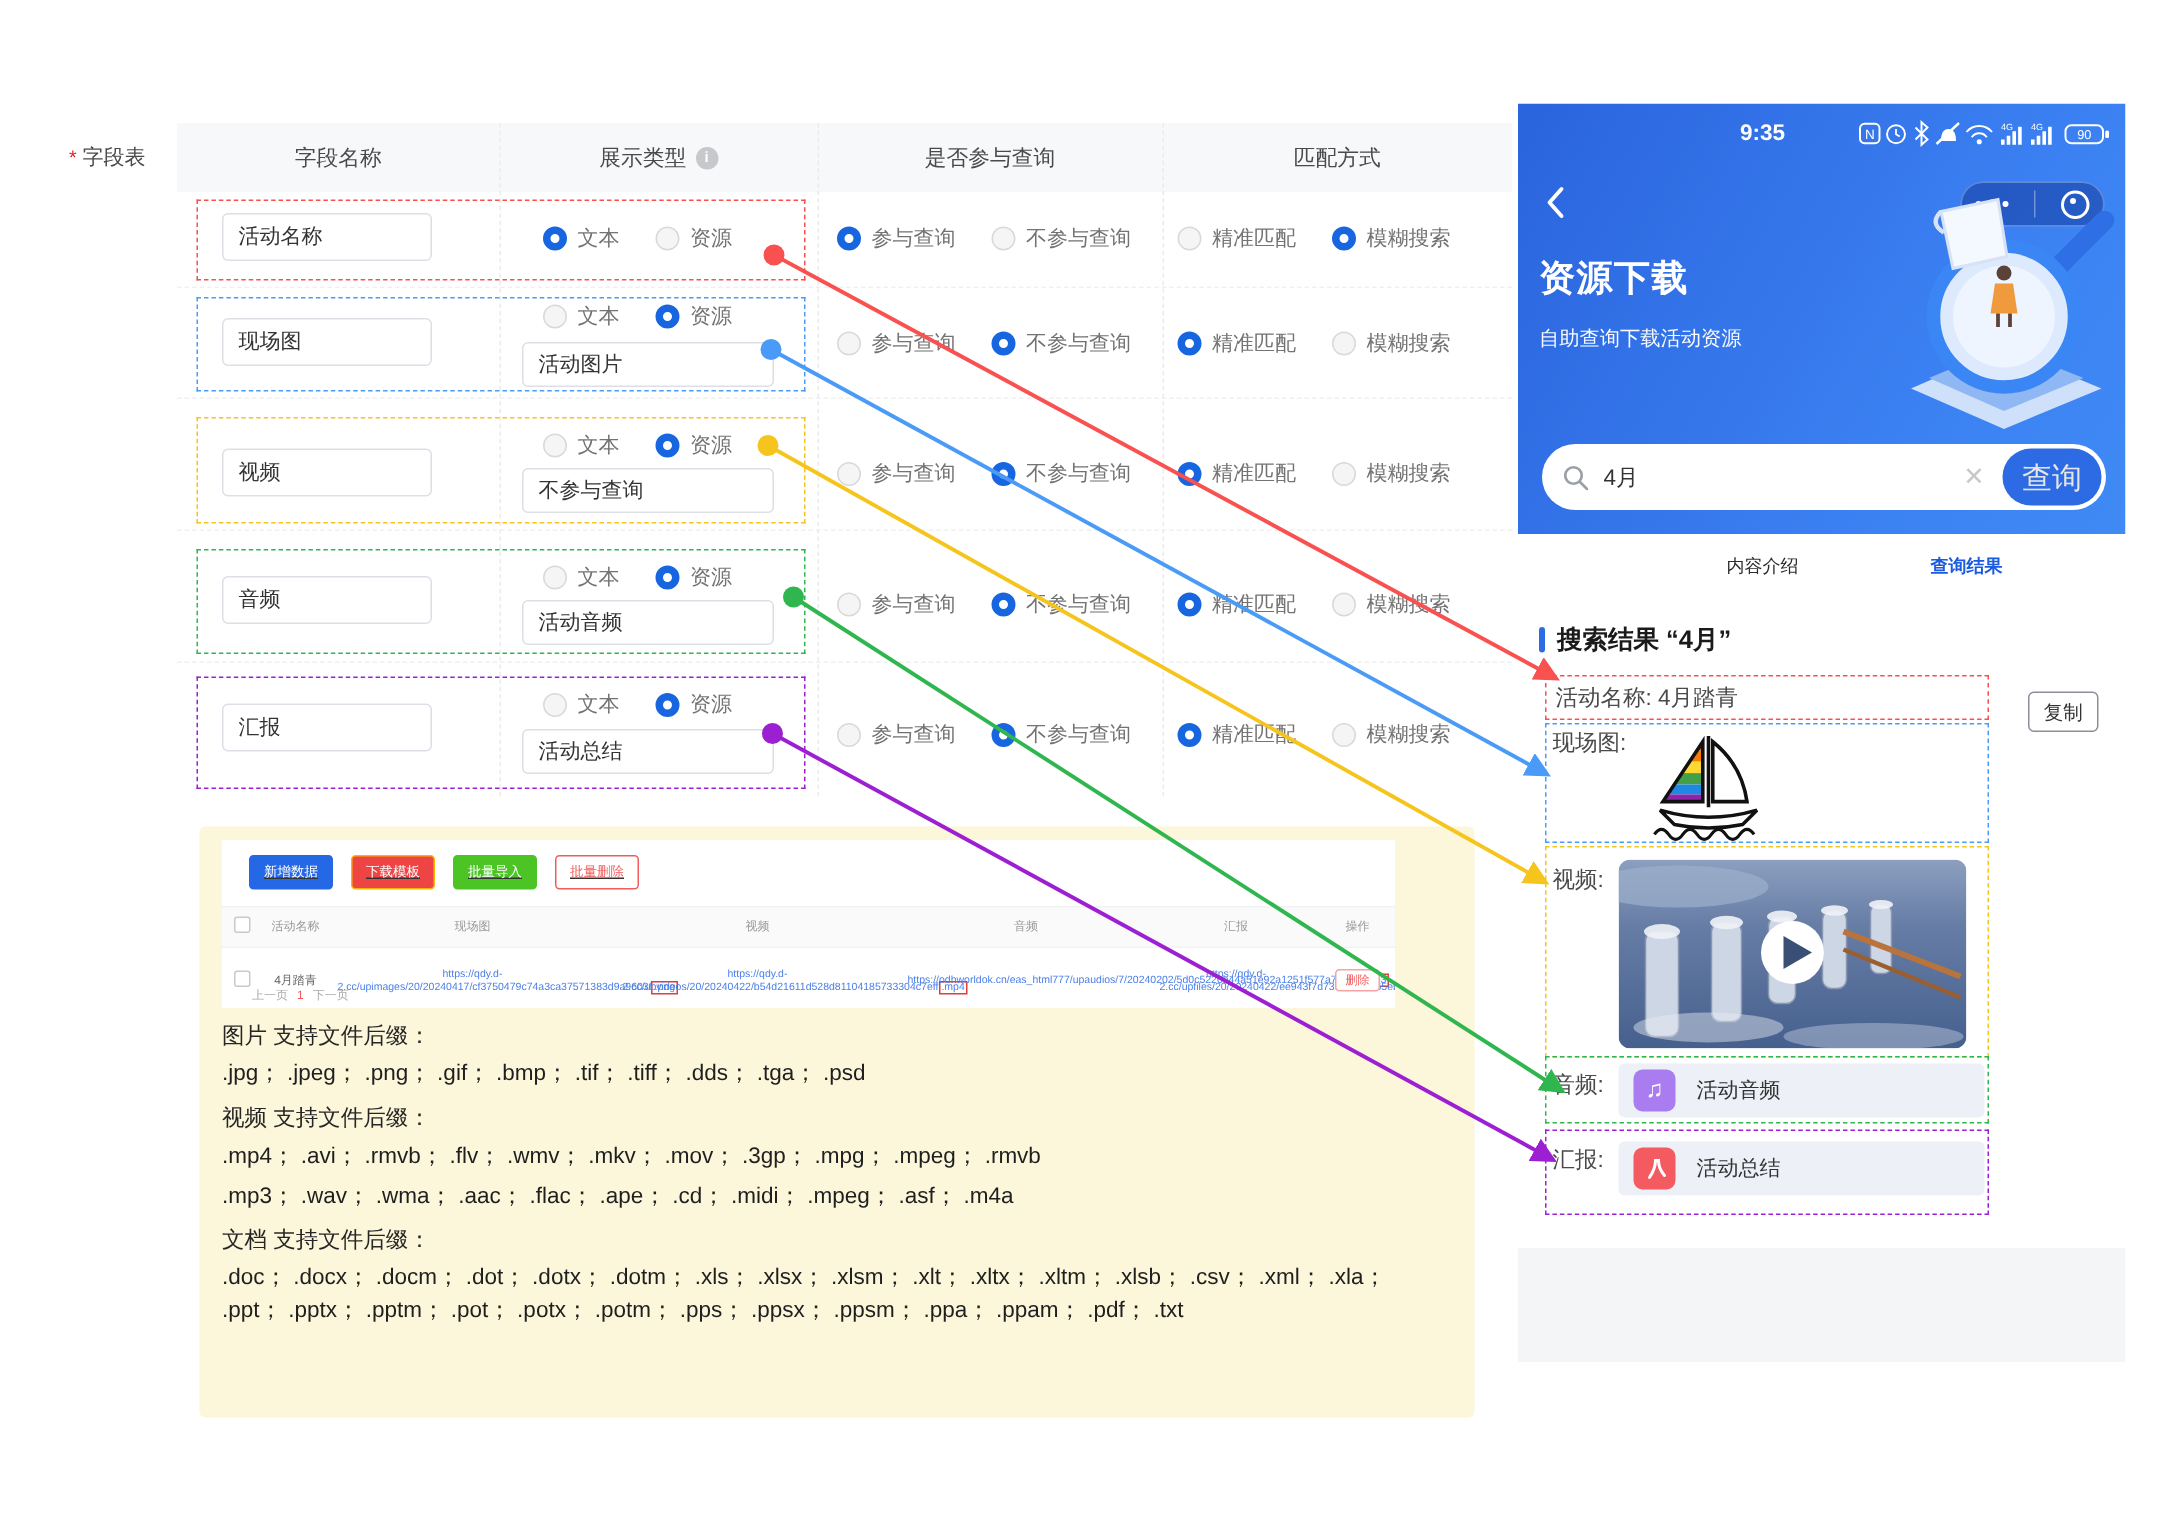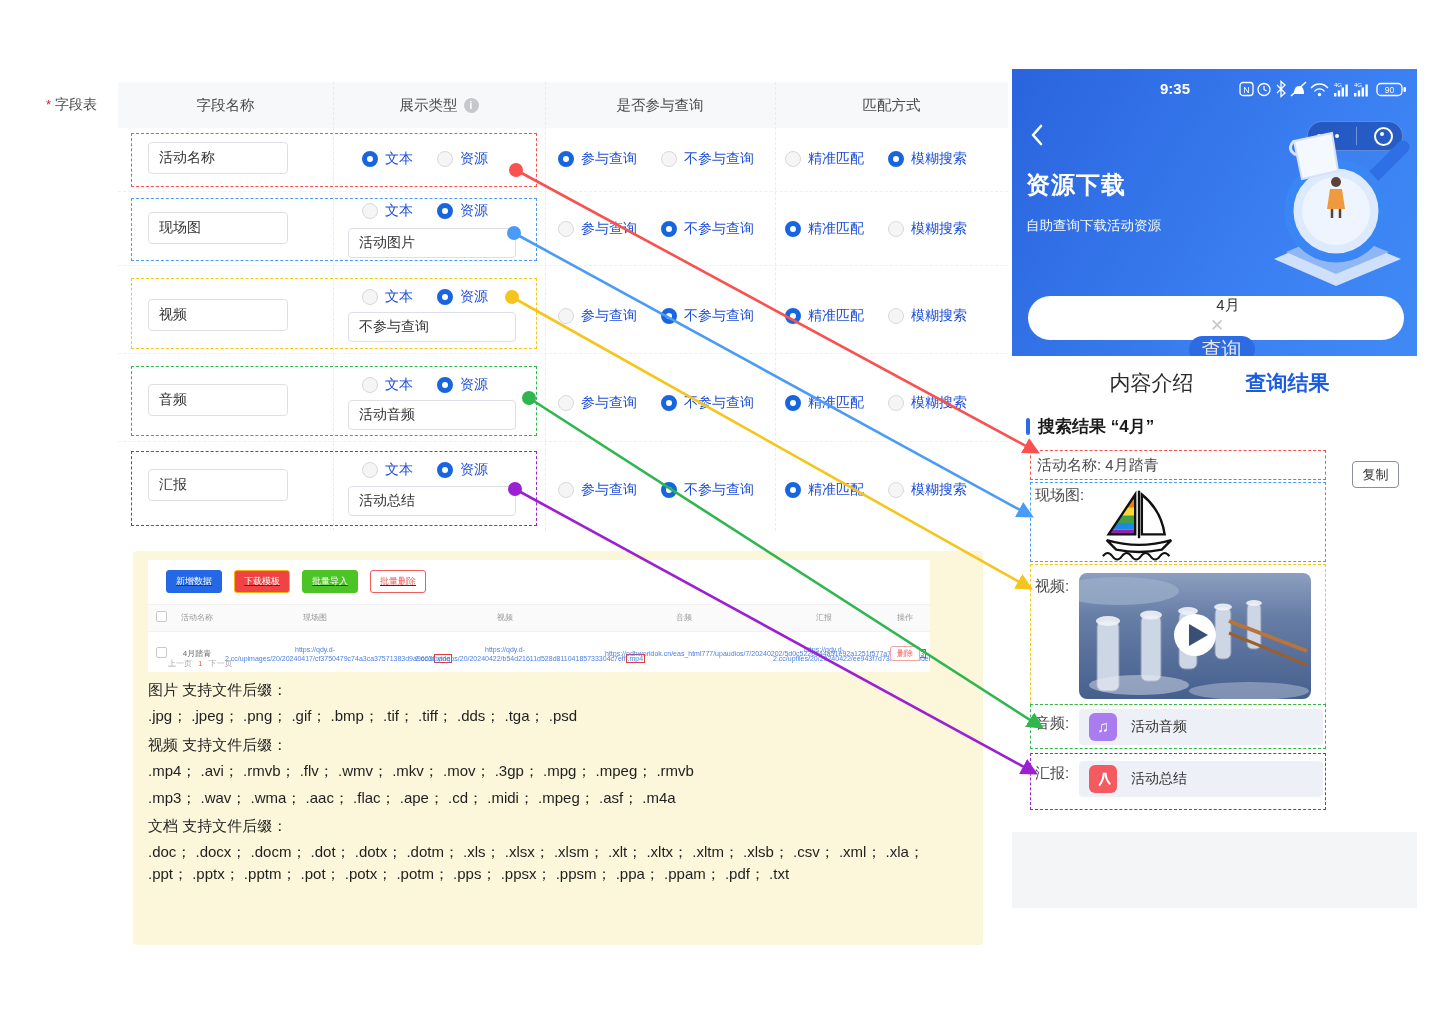--- a/index.html
+++ b/index.html
@@ -15,21 +15,21 @@
         font-weight:bold;display:inline-flex;align-items:center;justify-content:center;margin-left:6px;}
   .vsep{position:absolute;top:82px;height:449px;border-left:1px dashed #ebebeb;}
   .hsep{position:absolute;left:118px;width:890px;border-top:1px dashed #f0f0f0;}
   .rowbox{position:absolute;left:131px;width:406px;border:1.5px dashed #999;box-sizing:border-box;}
   .ipt{position:absolute;background:#fff;border:1px solid #dcdfe6;border-radius:4px;box-sizing:border-box;
        display:flex;align-items:center;padding:0 10px;font-size:14px;color:#333;}
   .rgroup{position:absolute;display:flex;align-items:center;transform:translateY(-50%);}
   .opt{display:inline-flex;align-items:center;margin-right:24px;cursor:pointer;}
   .rd{width:16px;height:16px;border-radius:50%;background:#f5f5f5;border:1px solid #d9d9d9;box-sizing:border-box;}
   .rd.on{background:#fff;border:5px solid #1766e0;}
-  .rlb{margin-left:7px;font-size:14px;color:#1d4ed8;white-space:nowrap;}
+  .rlb{margin-left:7px;font-size:14px;color:#737373;white-space:nowrap;}
   
   .panel{position:absolute;left:133px;top:551px;width:850px;height:394px;background:#fcf6da;border-radius:4px;}
   .shot{position:absolute;left:15px;top:9px;width:782px;height:112px;background:#fff;overflow:hidden;}
   .toolbar{position:absolute;left:18px;top:10px;display:flex;gap:12px;text-decoration:underline;}
   .tbtn{font-size:9px;padding:4px 9px;border-radius:3px;border:1px solid transparent;white-space:nowrap;}
   .mtable{position:absolute;left:0;top:44px;width:782px;}
   .mrow{display:flex;width:782px;align-items:center;}
   .mhead{background:#fafafa;height:26px;font-size:8px;color:#999;border-top:1px solid #f2f2f2;border-bottom:1px solid #f2f2f2;}
   .mdata{height:44px;font-size:7px;color:#4a7fe8;}
   .mc{box-sizing:border-box;padding:0 5px;text-align:center;line-height:1.35;}
@@ -55,28 +55,28 @@
   .dots{display:flex;align-items:center;gap:4px;}
   .dt{background:#fff;border-radius:50%;width:4px;height:4px;}
   .dt.big{width:6px;height:6px;}
   .capdiv{width:1px;height:18px;background:rgba(255,255,255,.35);}
   .ring{width:15px;height:15px;border:2px solid #fff;border-radius:50%;position:relative;}
   .ring:after{content:"";position:absolute;left:3.5px;top:3.5px;width:4px;height:4px;background:#fff;border-radius:50%;}
   .ptitle{position:absolute;left:14px;top:100px;font-size:24px;font-weight:bold;color:#fff;letter-spacing:1px;}
   .psub{position:absolute;left:14px;top:148px;font-size:13.5px;color:rgba(255,255,255,.96);}
   .illus{position:absolute;right:6px;top:50px;}
   .sbar{position:absolute;left:16px;top:227px;width:376px;height:44px;background:#fff;border-radius:23px;
-        display:flex;align-items:center;padding-left:14px;box-sizing:border-box;flex-direction:column;}
+        display:flex;align-items:center;padding-left:14px;box-sizing:border-box;}
   .sval{margin-left:10px;font-size:15px;color:#333;flex:1;}
   .sclear{font-size:17px;color:#c8c8c8;margin-right:12px;}
   .sbtn{width:66px;height:38px;border-radius:19px;background:#2c6be4;color:#e5e5e5;font-size:20px;
         display:flex;align-items:center;justify-content:center;margin-right:3px;}
   .pbody{position:absolute;left:0;top:287px;width:405px;height:552px;background:#fff;}
   .pfoot{position:absolute;left:0;top:763px;width:405px;height:76px;background:#f4f5f7;}
-  .tab{position:absolute;top:13px;width:95px;text-align:center;font-size:21px;color:#2b2b2b;}
+  .tab{position:absolute;top:13px;width:95px;text-align:right;font-size:12px;color:#2b2b2b;}
   .tab.active{color:#1b5be0;font-weight:bold;}
   .sechdr{position:absolute;left:14px;top:59px;display:flex;align-items:center;gap:8px;}
   .secbar{width:4px;height:17px;background:#2c6be4;border-radius:2px;}
   .sectxt{font-size:17px;font-weight:bold;color:#1a1a1a;}
   .resbox{position:absolute;border:1.5px dashed #999;box-sizing:border-box;}
   .reslabel{font-size:15px;color:#4a4a4a;white-space:nowrap;}
   .copybtn{position:absolute;left:340px;top:105px;width:45px;height:25px;background:#fff;border:1px solid #8a8f99;
            border-radius:4px;font-size:13px;color:#333;display:flex;align-items:center;justify-content:center;}
   .filerow{position:absolute;background:#edf0f7;border-radius:4px;display:flex;align-items:center;}
   .fico{width:28px;height:28px;border-radius:6px;margin-left:10px;display:flex;align-items:center;

